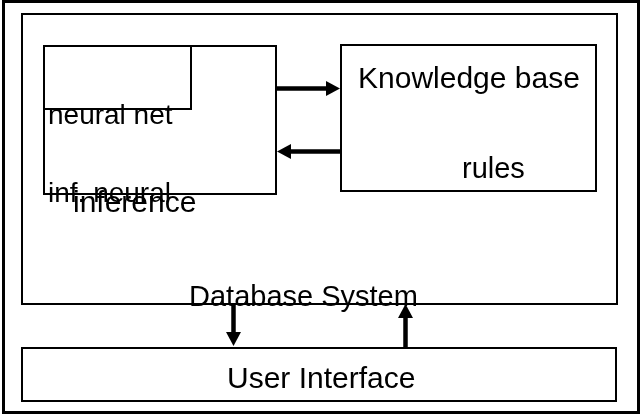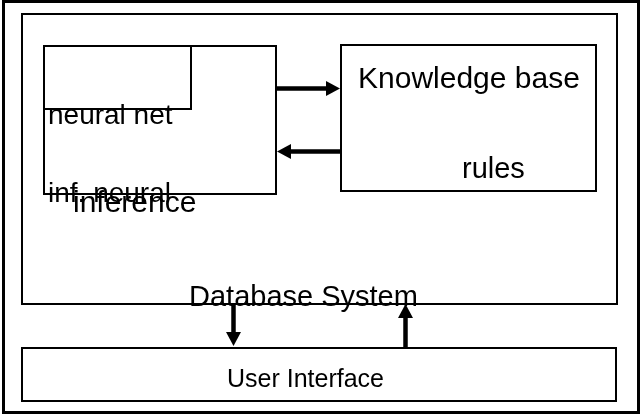--- a/index.html
+++ b/index.html
@@ -38,21 +38,21 @@
   .txt {
     position: absolute;
     white-space: pre;
     color: #000000;
   }
   .nn-label   { left: 48px;  top: 50px;  font-size: 28px; line-height: 26px; }
   .inf-label  { left: 73px;  top: 114px; font-size: 30px; line-height: 35px; }
   .kb-title   { left: 358px; top: 63px;  font-size: 30px; line-height: 30px; }
   .kb-items   { left: 462px; top: 96px;  font-size: 29px; line-height: 29px; }
   .db-label   { left: 189px; top: 246px; font-size: 29px; line-height: 29px; margin-top: 36px; }
-  .ui-label   { left: 227px; top: 363px; font-size: 25px; line-height: 30px; }
+  .ui-label   { left: 227px; top: 363px; font-size: 30px; line-height: 30px; }
 
   .arrow-layer {
     position: absolute;
     left: 0; top: 0;
     width: 640px; height: 414px;
     pointer-events: none;
   }
 </style>
 </head>
 <body>

